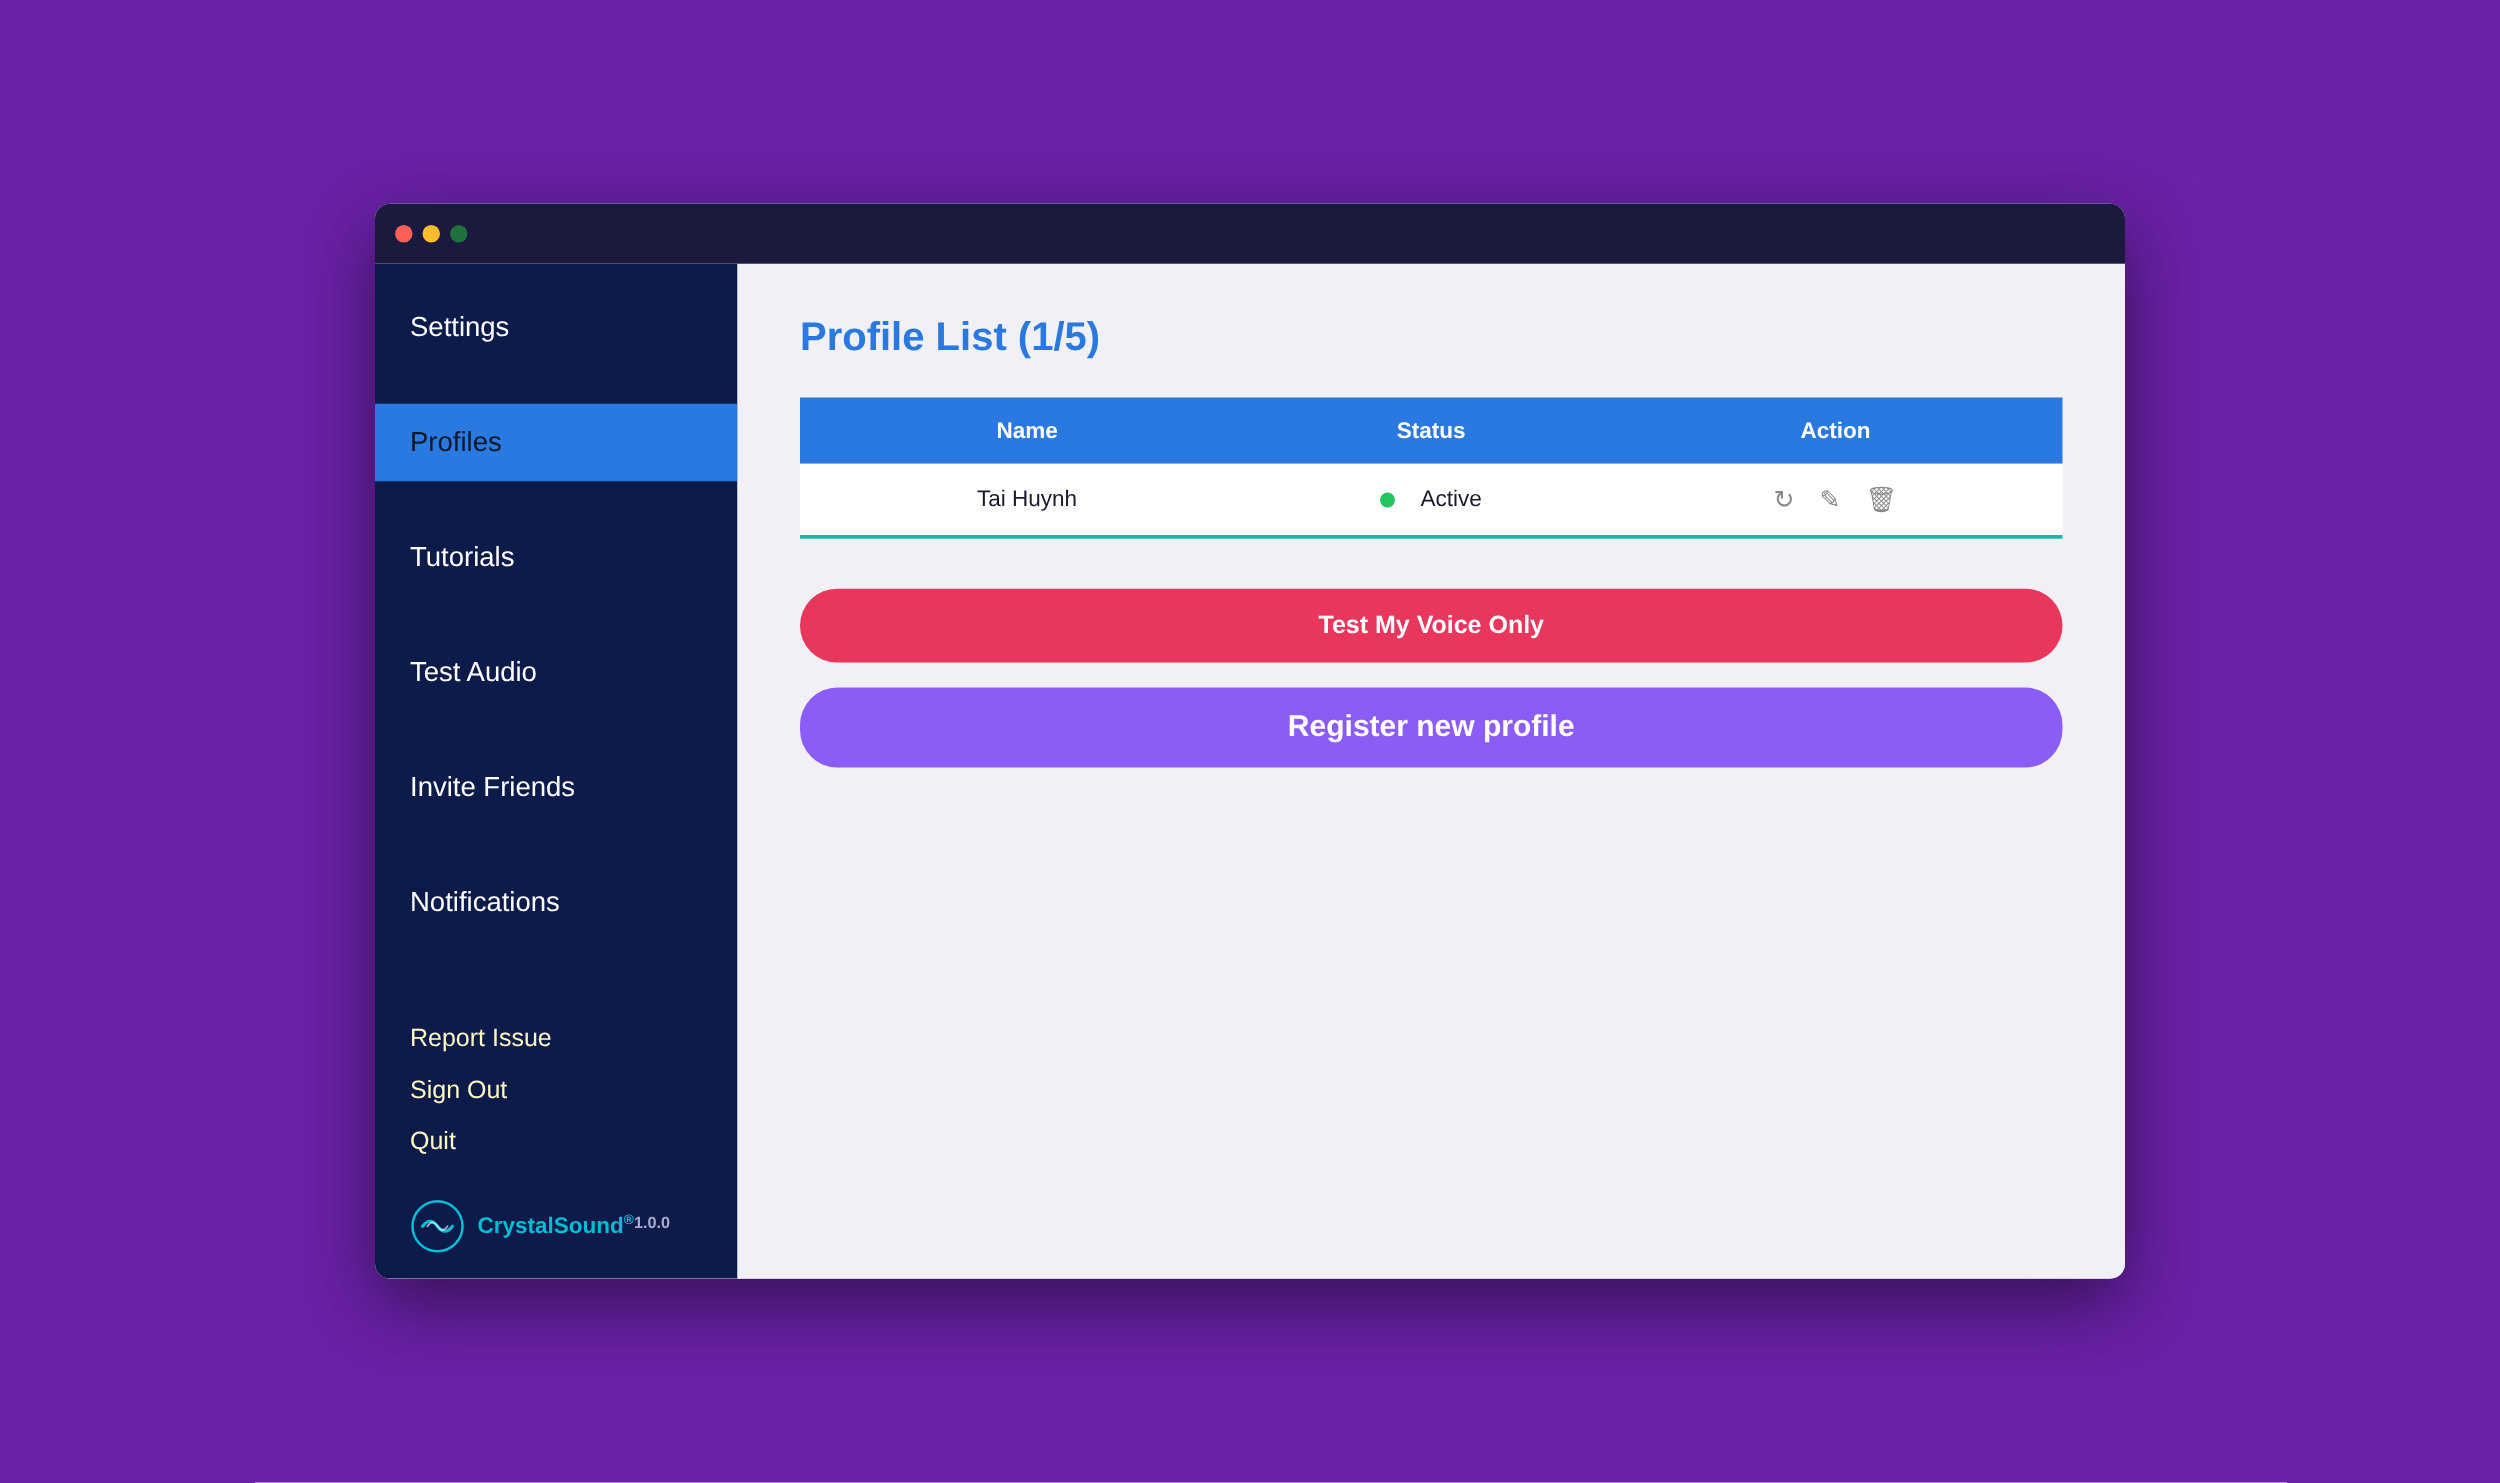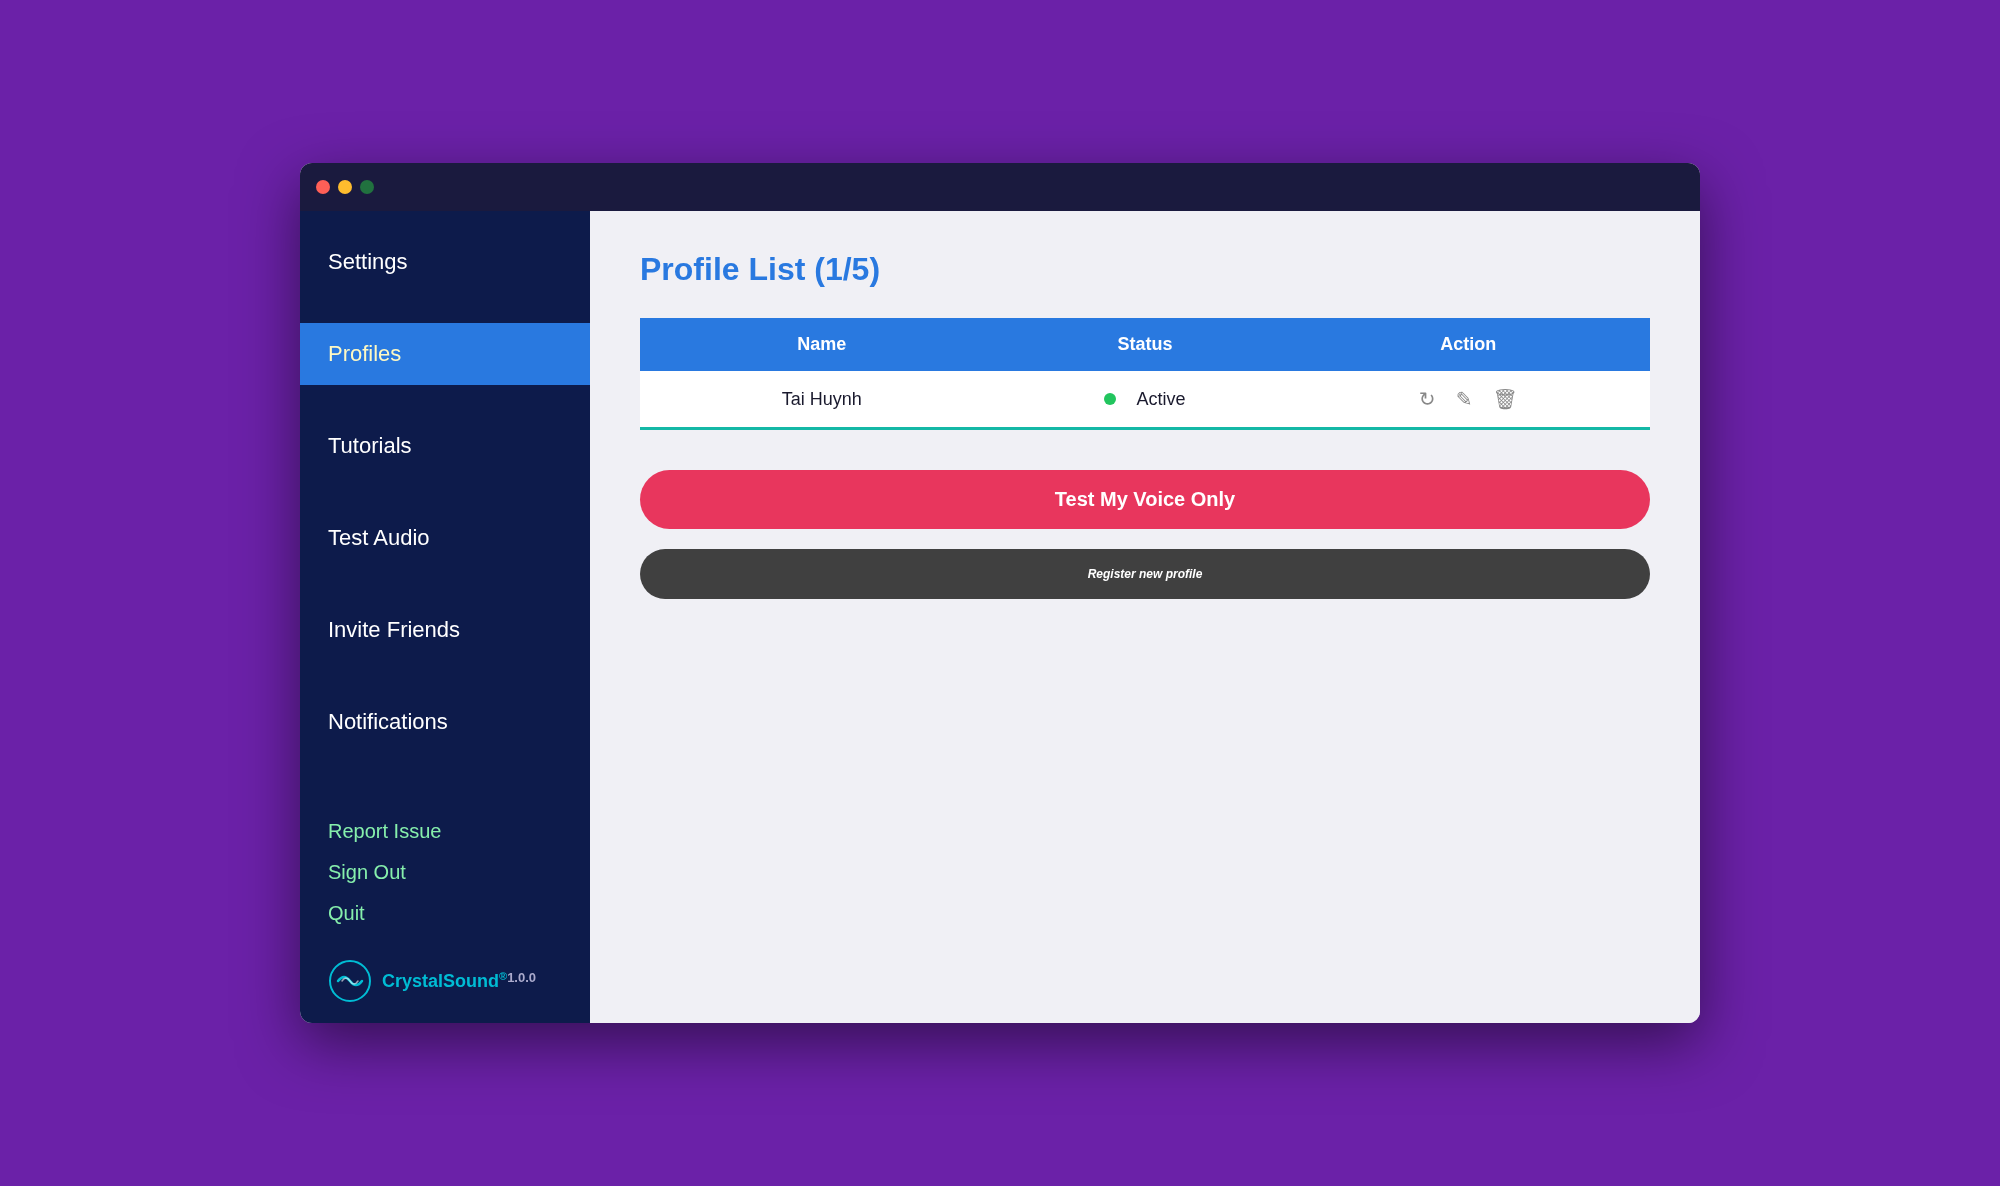--- a/index.html
+++ b/index.html
@@ -66,33 +66,33 @@
       color: #ffffff;
       font-size: 22px;
       font-weight: 500;
       cursor: pointer;
       border-radius: 0;
       transition: background 0.2s;
     }
 
     .nav-item.active {
       background: #2979e0;
-      color: #fef9c3;
+      color: #0f172a;
     }
 
     .sidebar-bottom {
       margin-top: auto;
       padding: 20px 28px;
       display: flex;
       flex-direction: column;
       gap: 18px;
     }
 
     .sidebar-link {
-      color: #86efac;
+      color: #fef9c3;
       font-size: 20px;
       cursor: pointer;
       font-weight: 400;
     }
 
     .logo-area {
       display: flex;
       align-items: center;
       gap: 10px;
       margin-top: 16px;
@@ -226,30 +226,29 @@
       border: none;
       border-radius: 30px;
       padding: 18px 40px;
       font-size: 20px;
       font-weight: 700;
       cursor: pointer;
       transition: opacity 0.2s;
     }
 
     .btn-register {
-      background: #404040;
+      background: #8b5cf6;
       color: white;
       border: none;
       border-radius: 30px;
       padding: 18px 40px;
-      font-size: 12px;
+      font-size: 24px;
       font-weight: 700;
       cursor: pointer;
       transition: opacity 0.2s;
-      font-style: italic;
     }
   </style>
 </head>
 <body>
 
 <div class="app-window">
 
   <div class="title-bar">
     <div class="traffic-light close"></div>
     <div class="traffic-light minimize"></div>

